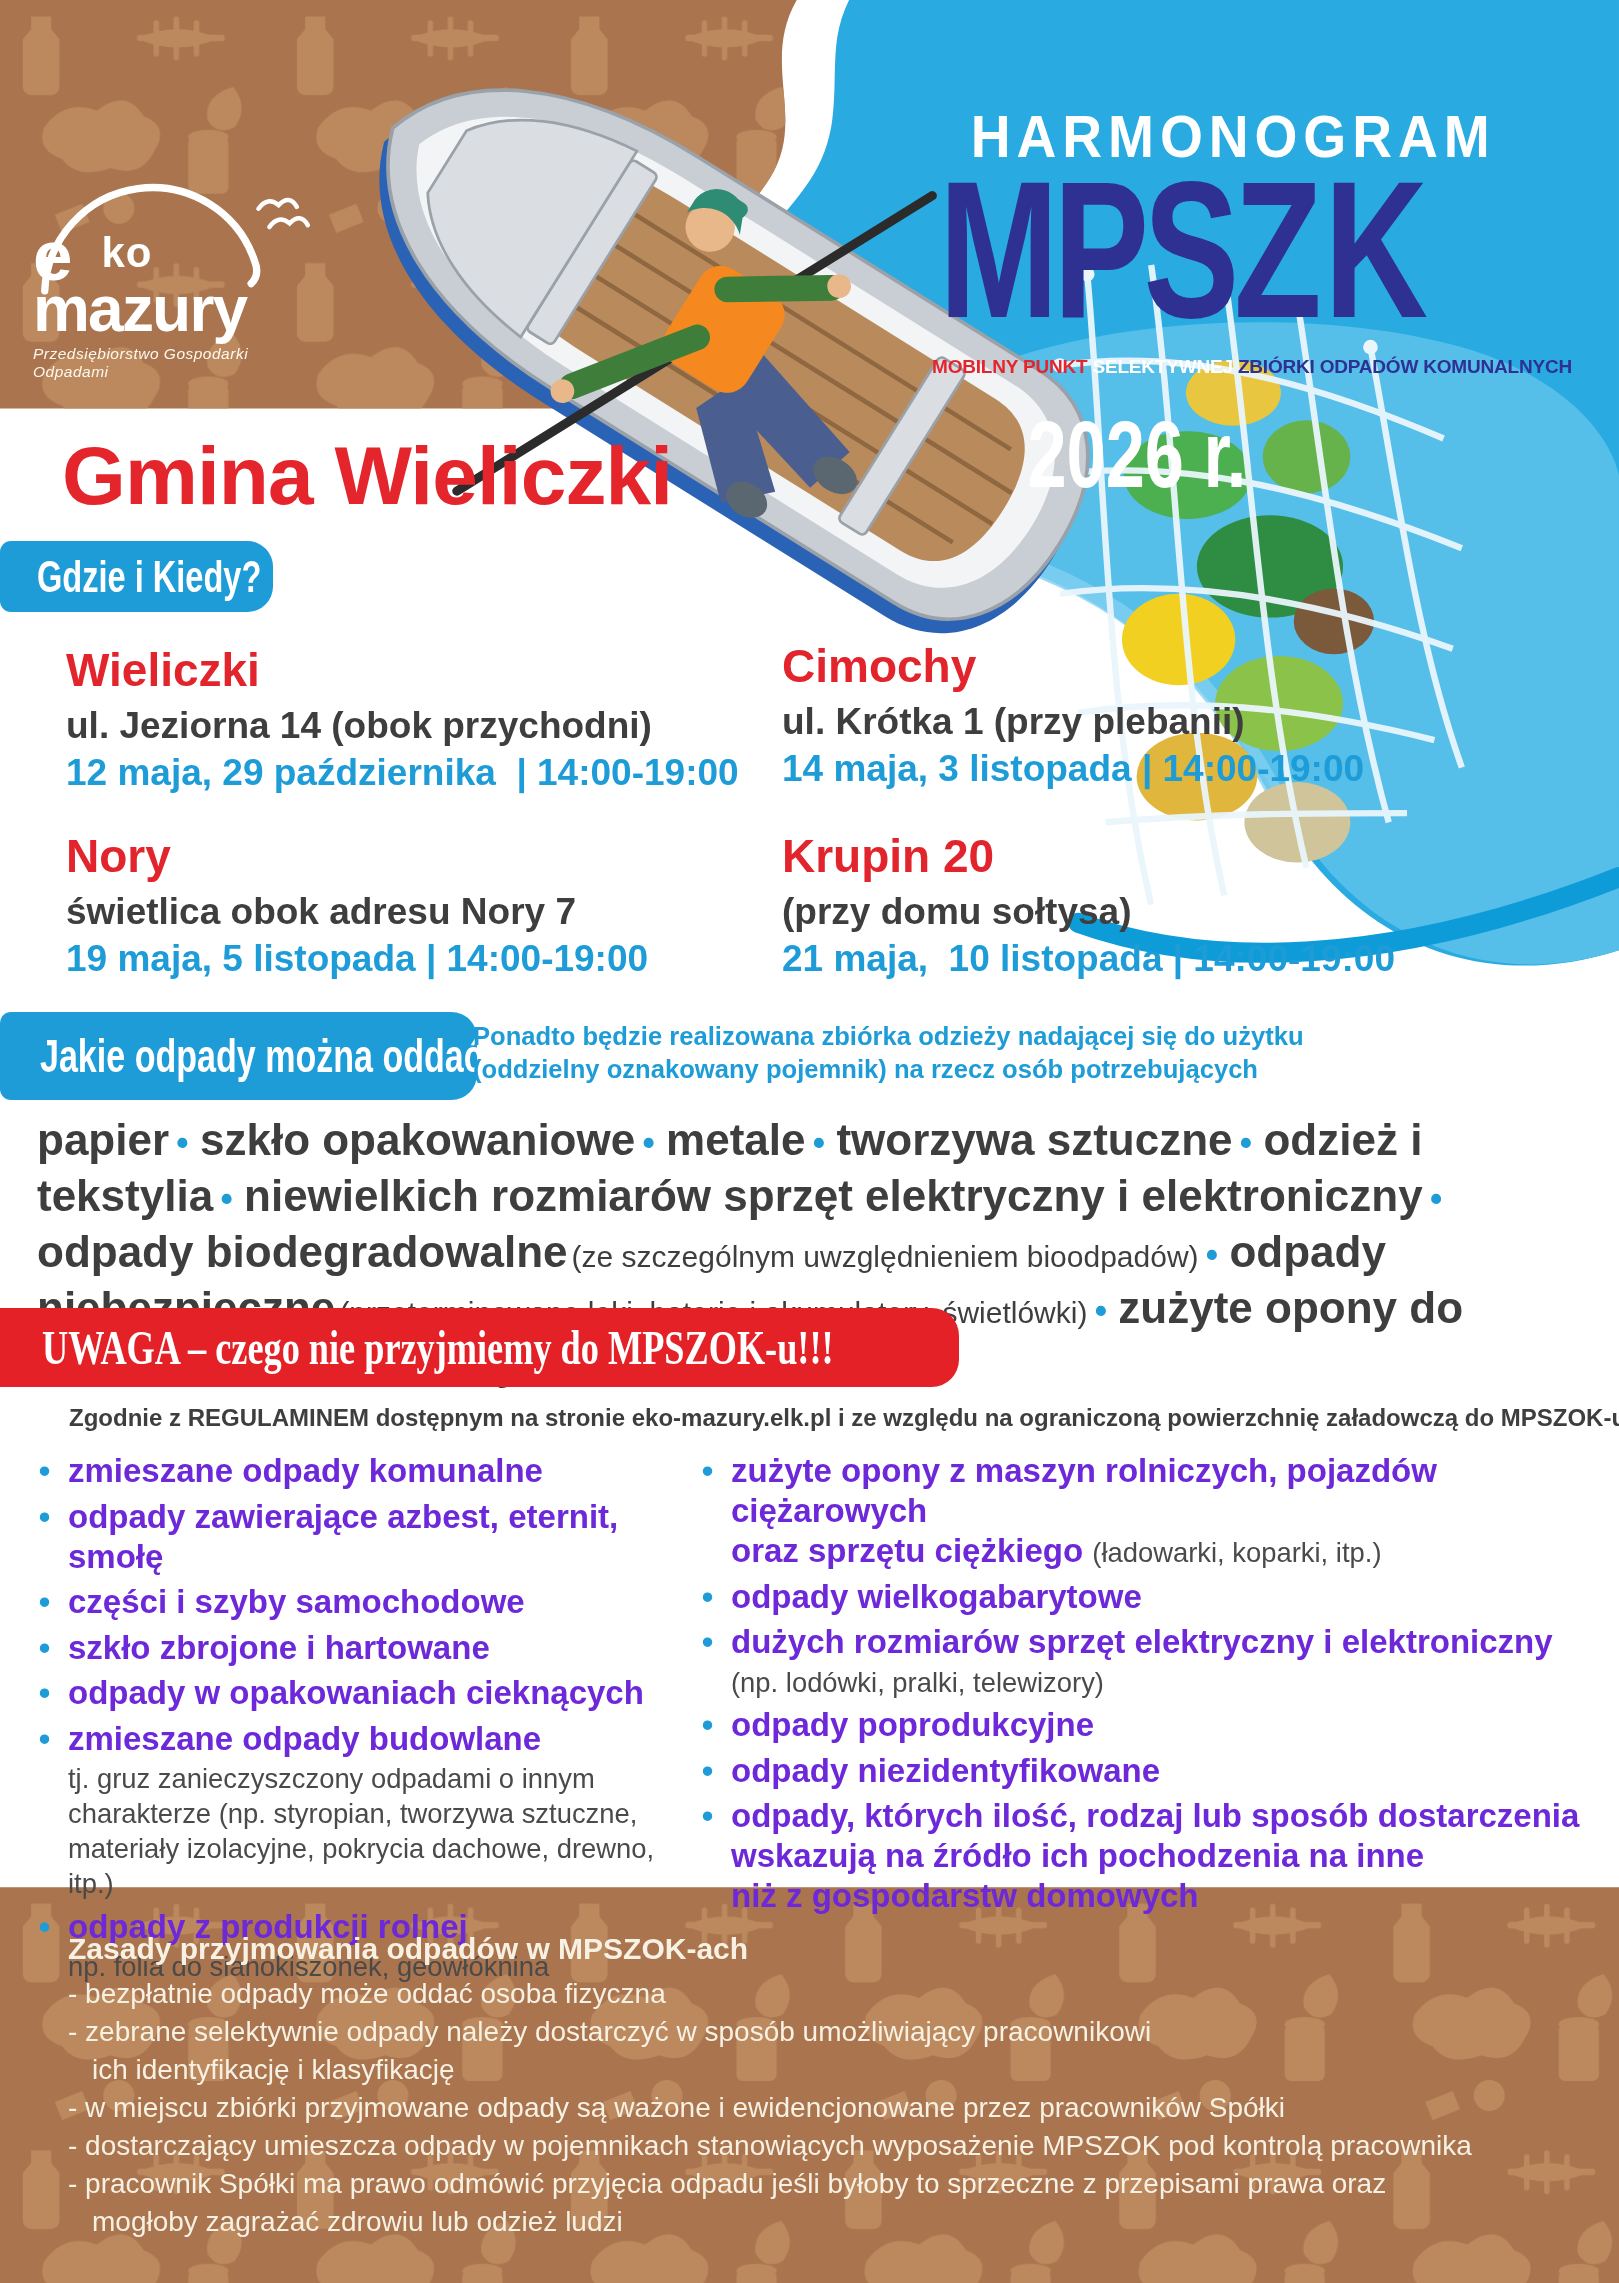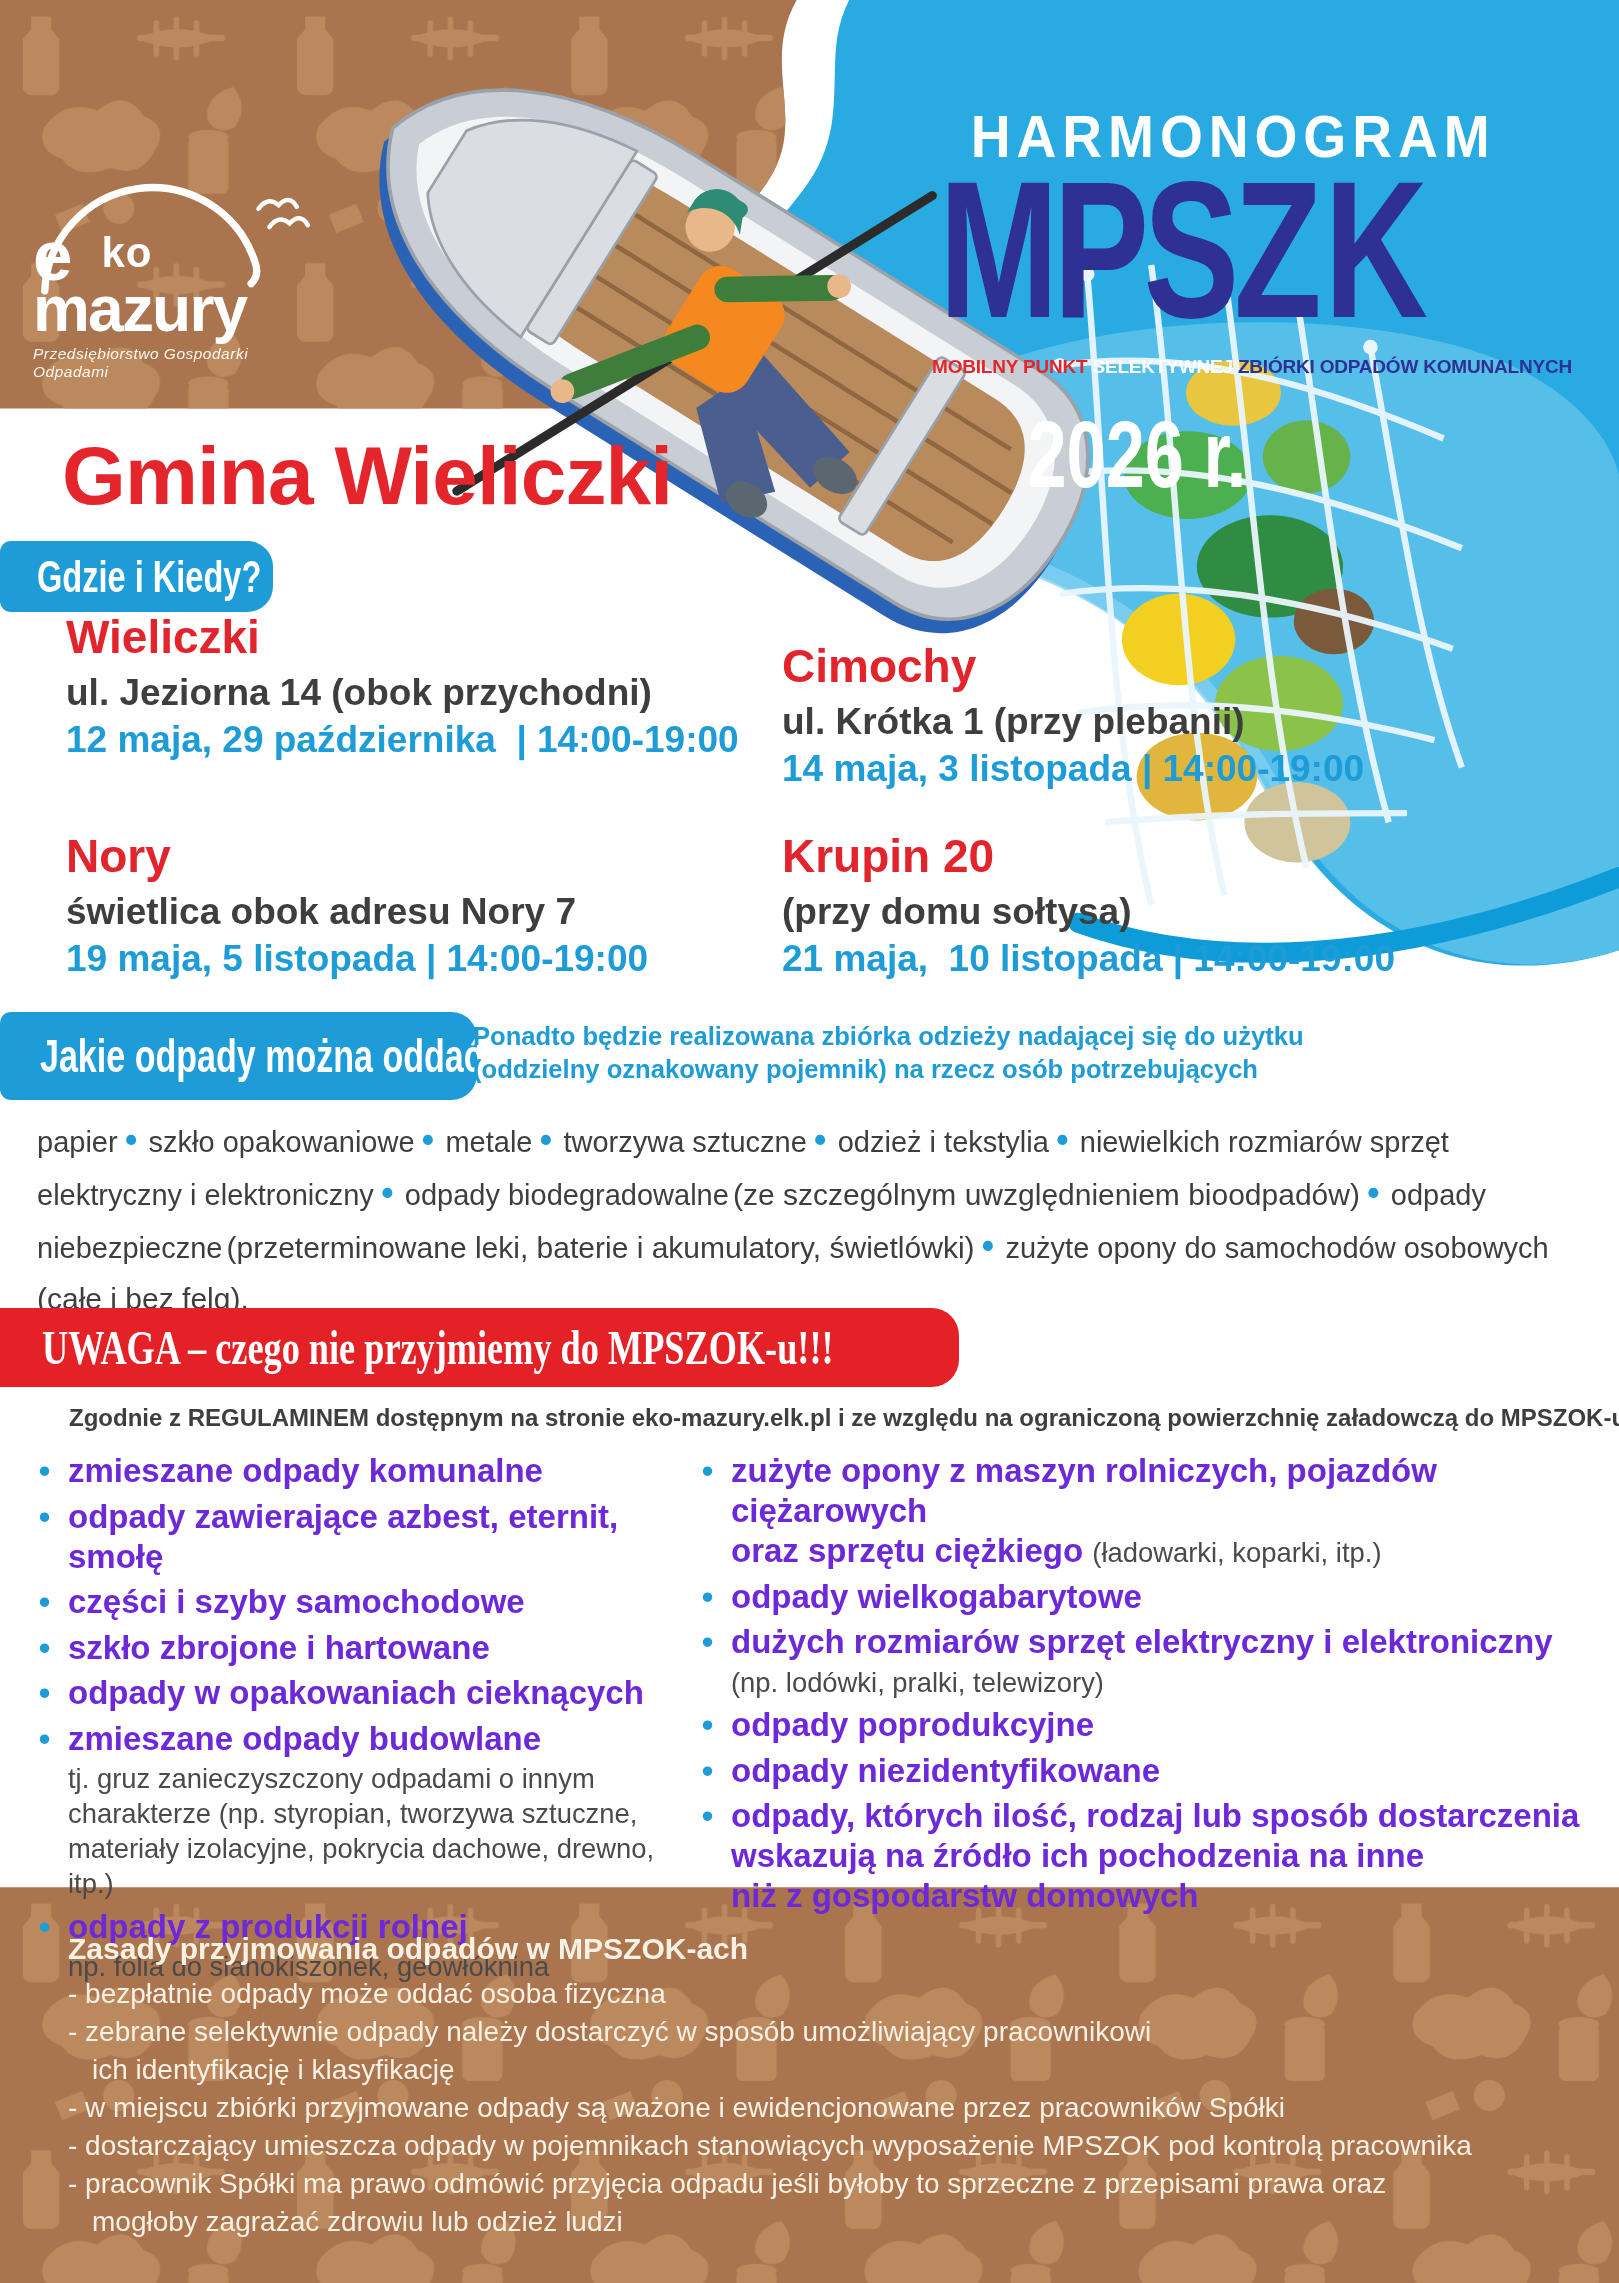--- a/index.html
+++ b/index.html
@@ -44,26 +44,26 @@
   .badge-jakie span{font-size:46px;font-weight:bold;transform:scaleX(.74);transform-origin:left center;
                     white-space:nowrap;display:inline-block;}
   .side-note{left:473px;top:1020px;width:1005px;color:#1E9CD7;font-size:25.6px;font-weight:bold;
              line-height:33px;white-space:pre-line;z-index:3;}
 
   
   .loc{z-index:3;}
   .loc .name{font-size:46px;font-weight:bold;color:#E2242C;line-height:51px;}
   .loc .addr{font-size:37px;font-weight:bold;color:#3E3E3E;line-height:46px;margin-top:7.3px;}
   .loc .dates{font-size:37px;font-weight:bold;color:#1E9CD7;line-height:44px;margin-top:1.8px;white-space:pre;}
-  .loc1{left:66px;top:612px;} .loc2{left:782px;top:641px;}
+  .loc1{left:66px;top:645px;} .loc2{left:782px;top:641px;}
   .loc3{left:66px;top:831px;} .loc4{left:782px;top:831px;}
 
   
   .accepted-p{left:37px;top:1117px;width:1553px;line-height:45px;color:#3E3E3E;z-index:3;}
-  .accepted-p .b{font-size:29px;font-weight:normal;}
+  .accepted-p .b{font-size:44px;font-weight:bold;}
   .accepted-p .r{font-size:30px;font-weight:normal;}
   .accepted-p .dot{color:#1E9CD7;font-size:35px;font-weight:bold;padding:0 7.3px;}
 
   
   .banner{left:0;top:1308px;width:917px;height:79px;background:#E32126;color:#fff;display:flex;
           align-items:center;border-radius:0 27.4px 27.4px 0;padding-left:42px;z-index:3;font-family:Liberation Serif, serif;}
   .banner span{font-size:49px;font-weight:bold;transform:scaleX(.74);transform-origin:left center;
                white-space:nowrap;display:inline-block;}
   .intro{left:69px;top:1404px;font-size:24px;font-weight:bold;color:#3E3E3E;white-space:nowrap;z-index:3;}
   .collist{z-index:3;}

